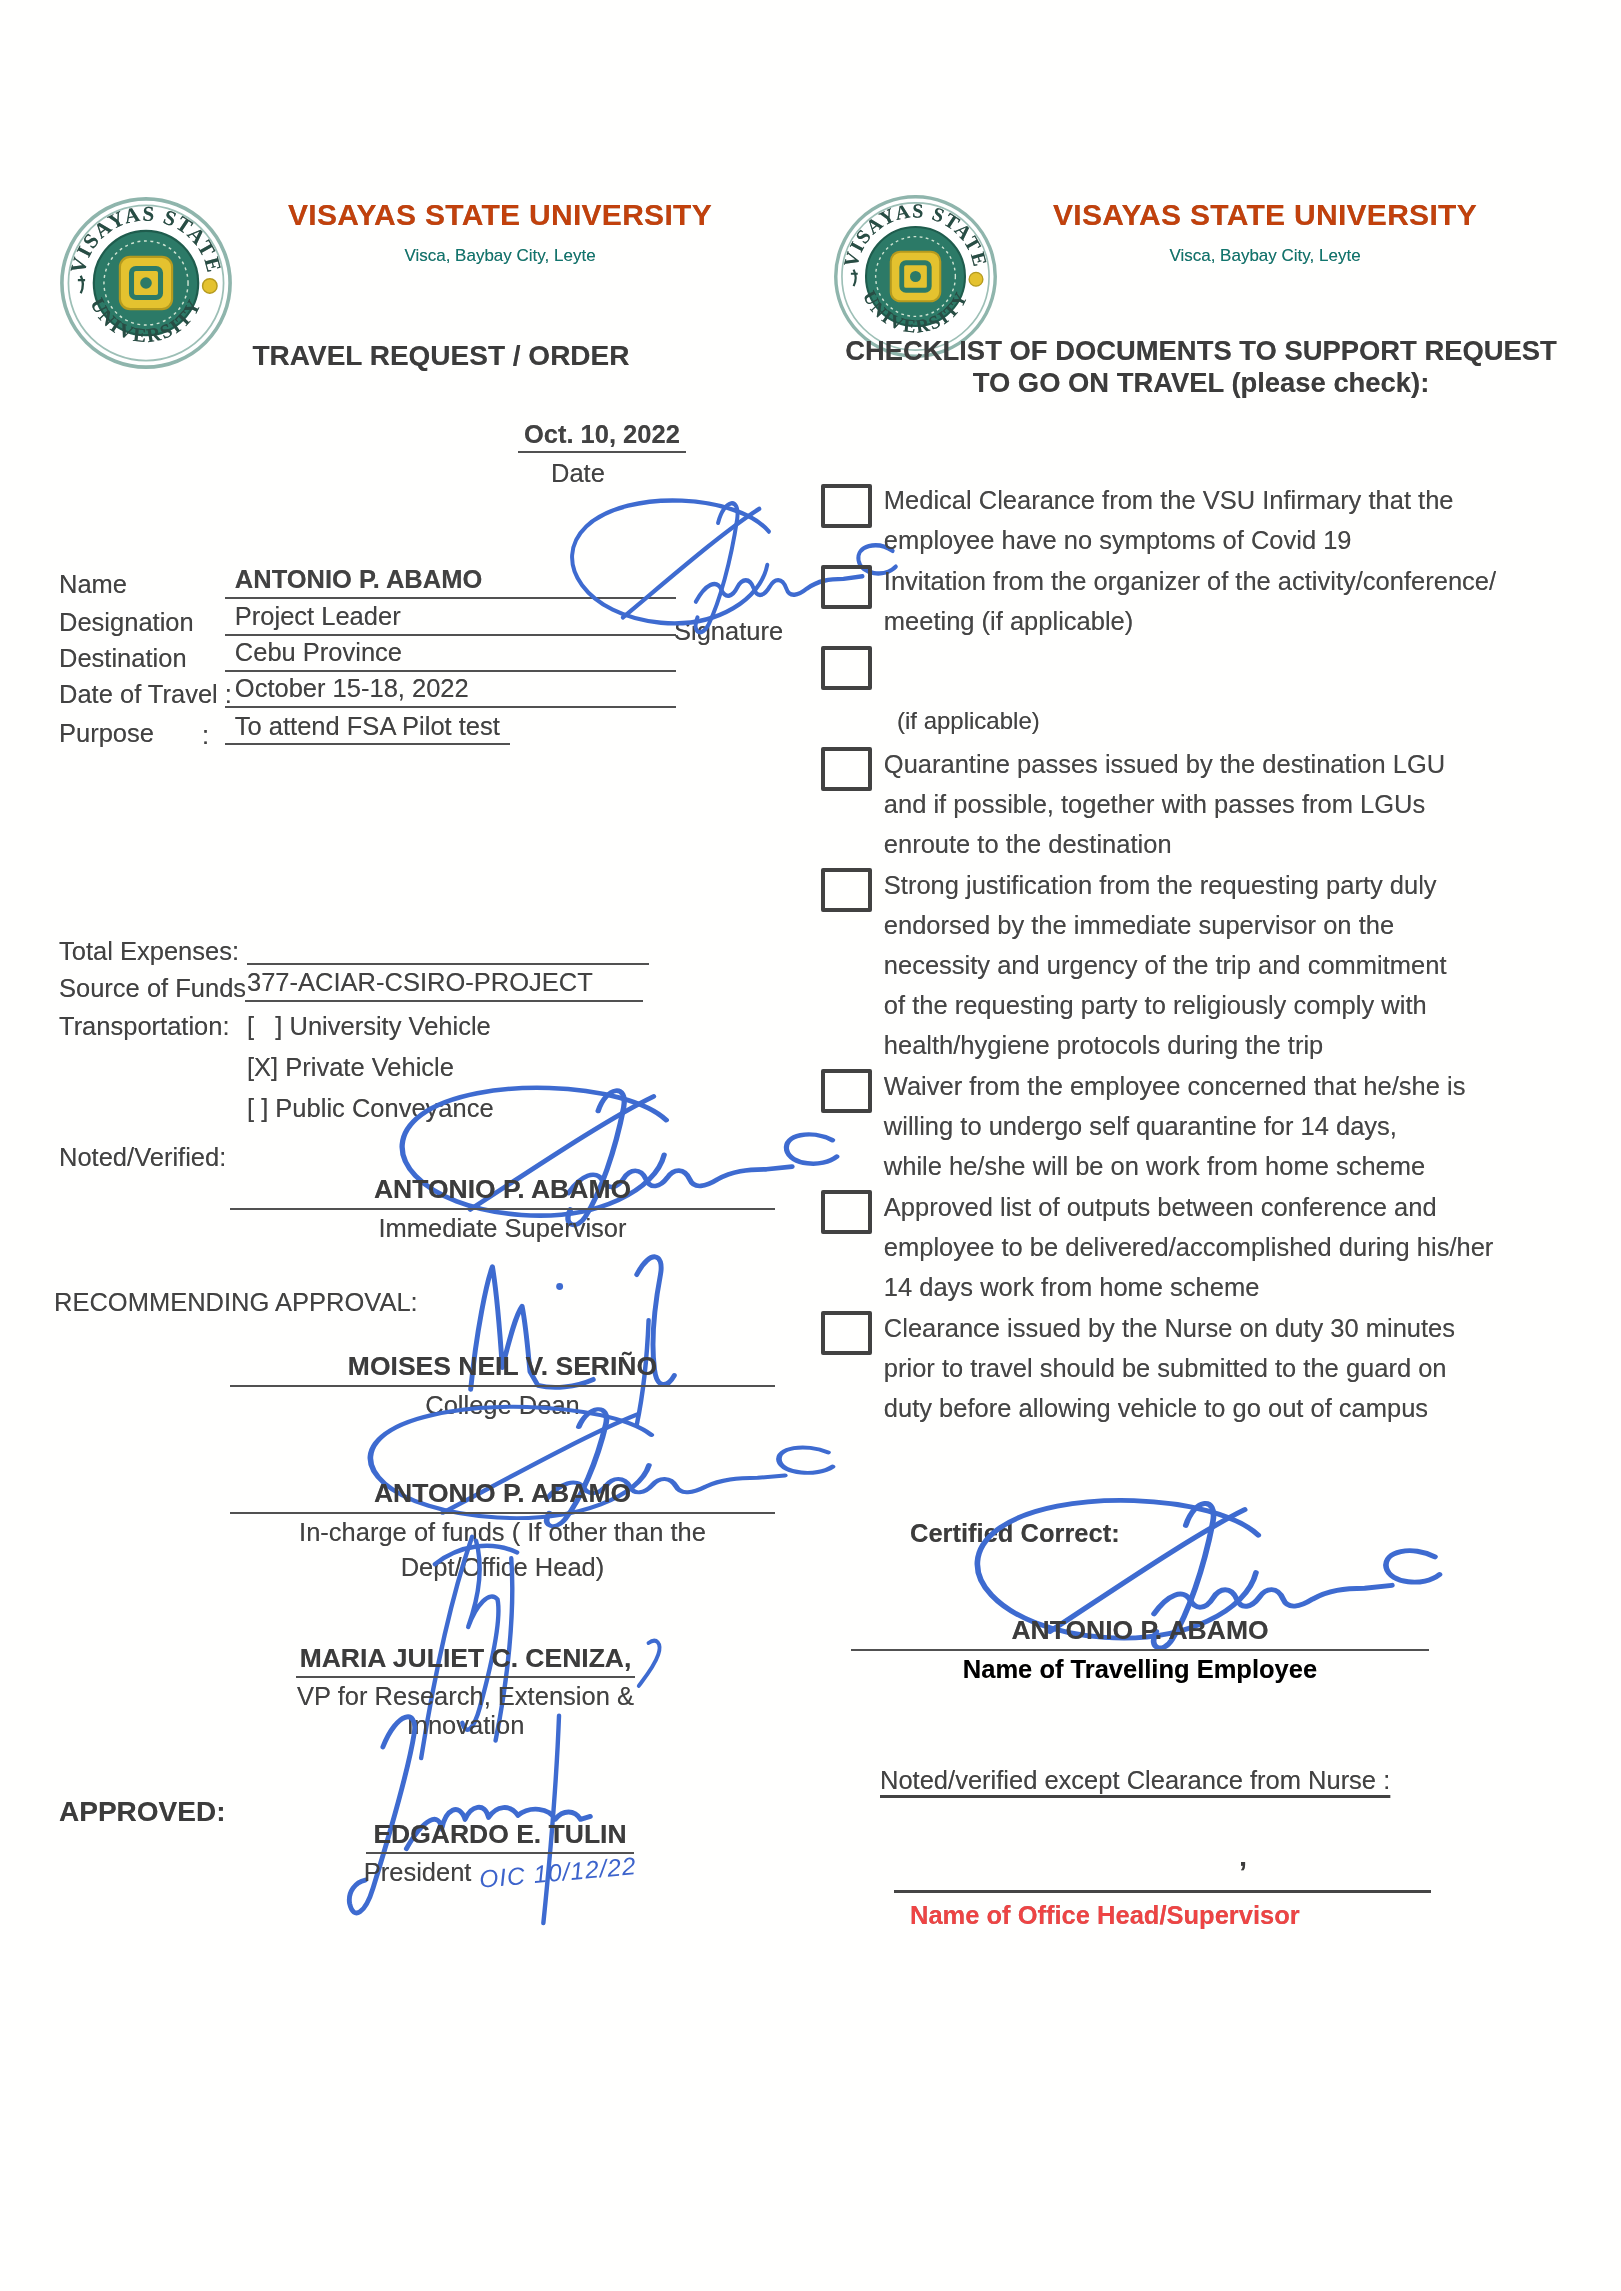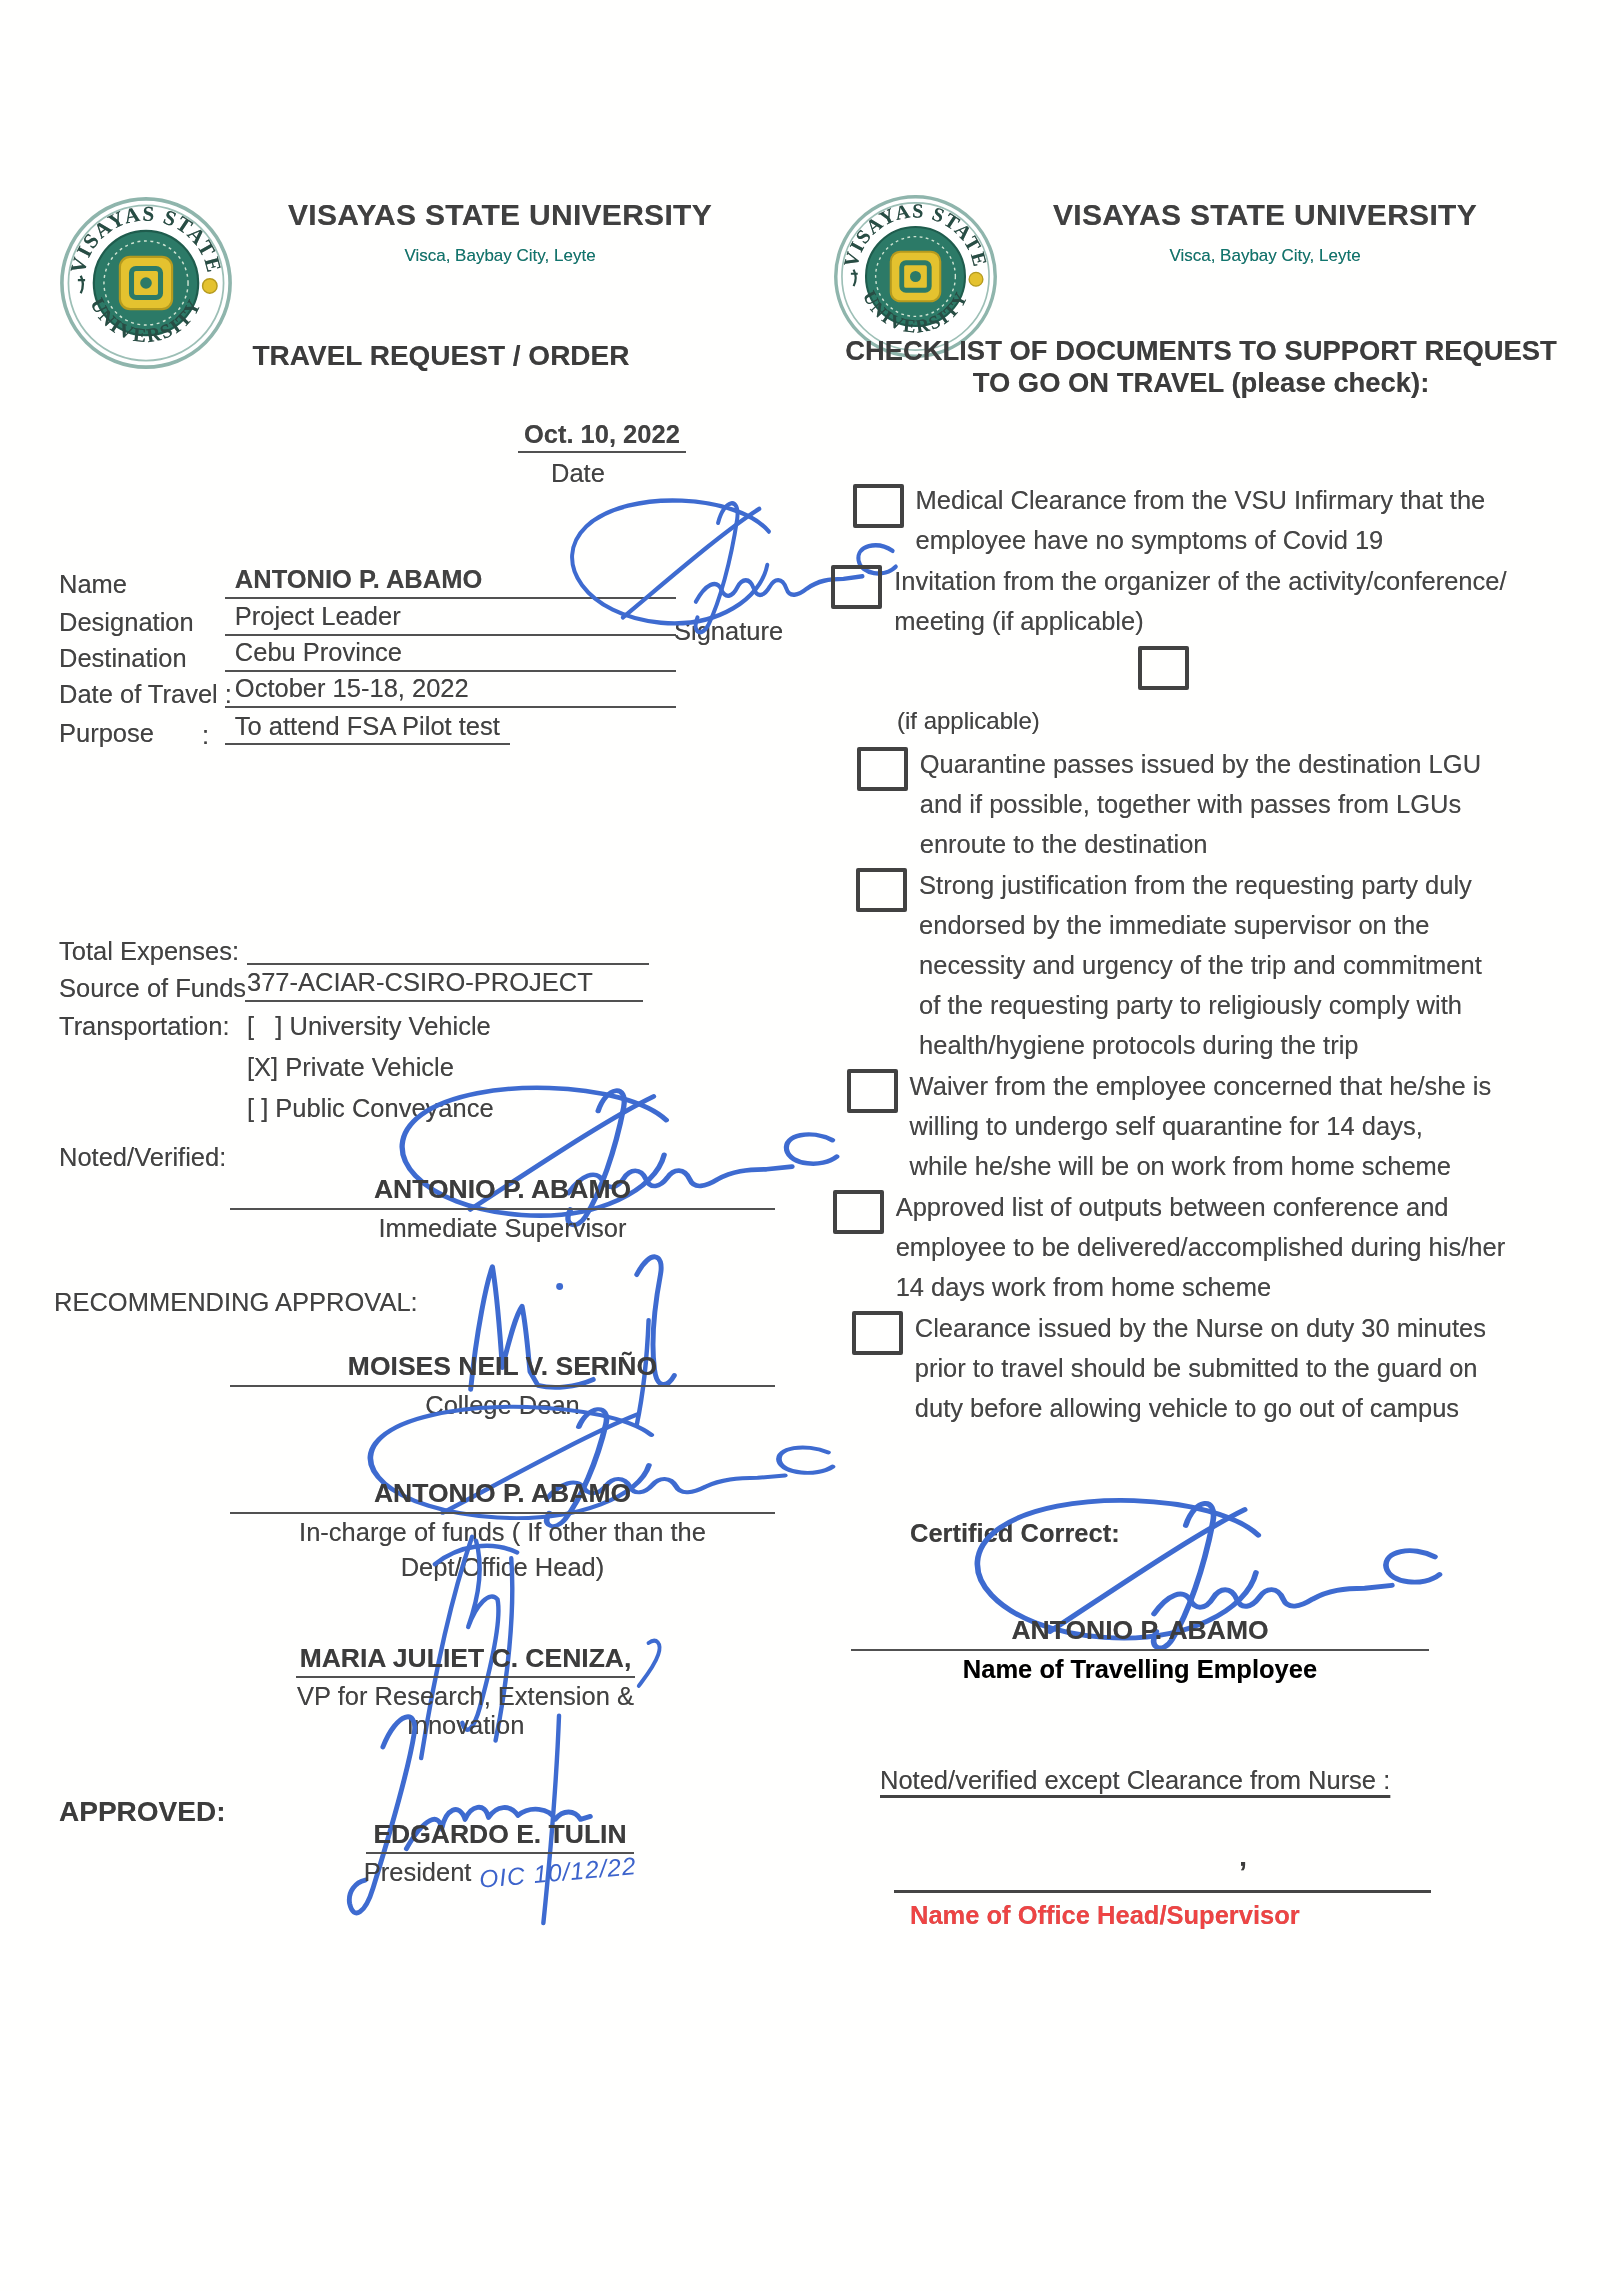--- a/index.html
+++ b/index.html
@@ -2,31 +2,31 @@
 <html><head>
 <meta charset="utf-8">
 <style>
   html,body{margin:0;padding:0;background:#e8e8e8;}
   .page{position:relative;width:1621px;height:2292px;background:#fffffe;overflow:hidden;
         font-family:"Liberation Sans", sans-serif;color:#424242;
         text-shadow:0 0 0.5px rgba(70,70,70,.55);}
   .abs{position:absolute;}
   .c{text-align:center;}
   .b{font-weight:bold;}
-  .hdr{font-size:30px;font-weight:bold;color:#404040;letter-spacing:0.3px;}
+  .hdr{font-size:30px;font-weight:bold;color:#c2410c;letter-spacing:0.3px;}
   .addr{font-size:17px;color:#0f766e;}
   .title{font-size:28px;font-weight:bold;color:#3c3c3c;}
   .ft{font-size:25.5px;}
   .fline{border-bottom:2.9px solid #515151;height:32px;padding-left:9.8px;font-size:25.5px;}
   .ilu{display:inline-block;border-bottom:2.9px solid #515151;padding:0 9.8px 2px 9.8px;}
   .signame{font-weight:bold;font-size:26.5px;text-align:center;color:#3c3c3c;
            border-bottom:2.9px solid #515151;padding-bottom:2.9px;}
   .sigtitle{font-size:25.5px;text-align:center;padding-top:3.9px;}
   .pre{white-space:pre;}
-  .chk-item{display:flex;margin-bottom:1px;justify-content:center;}
+  .chk-item{display:flex;margin-bottom:1px;}
   .chk-box{width:43px;height:36px;border:4.9px solid #424242;border-radius:2px;margin:3.9px 11.8px 0 0;flex:none;}
   .chk-text{font-size:25.5px;line-height:40px;color:#454545;}
   .chk-note{font-size:24px;line-height:40px;padding-left:76px;margin:10.8px 0 2.9px 0;}
   .ink{stroke:#3e6bd0;fill:none;stroke-linecap:round;stroke-linejoin:round;}
   .handnote{color:#3c63cb;font-size:24.5px;font-style:italic;display:inline-block;
             transform:rotate(-5deg);text-shadow:none;letter-spacing:1px;}
 </style>
 </head>
 <body>
 

